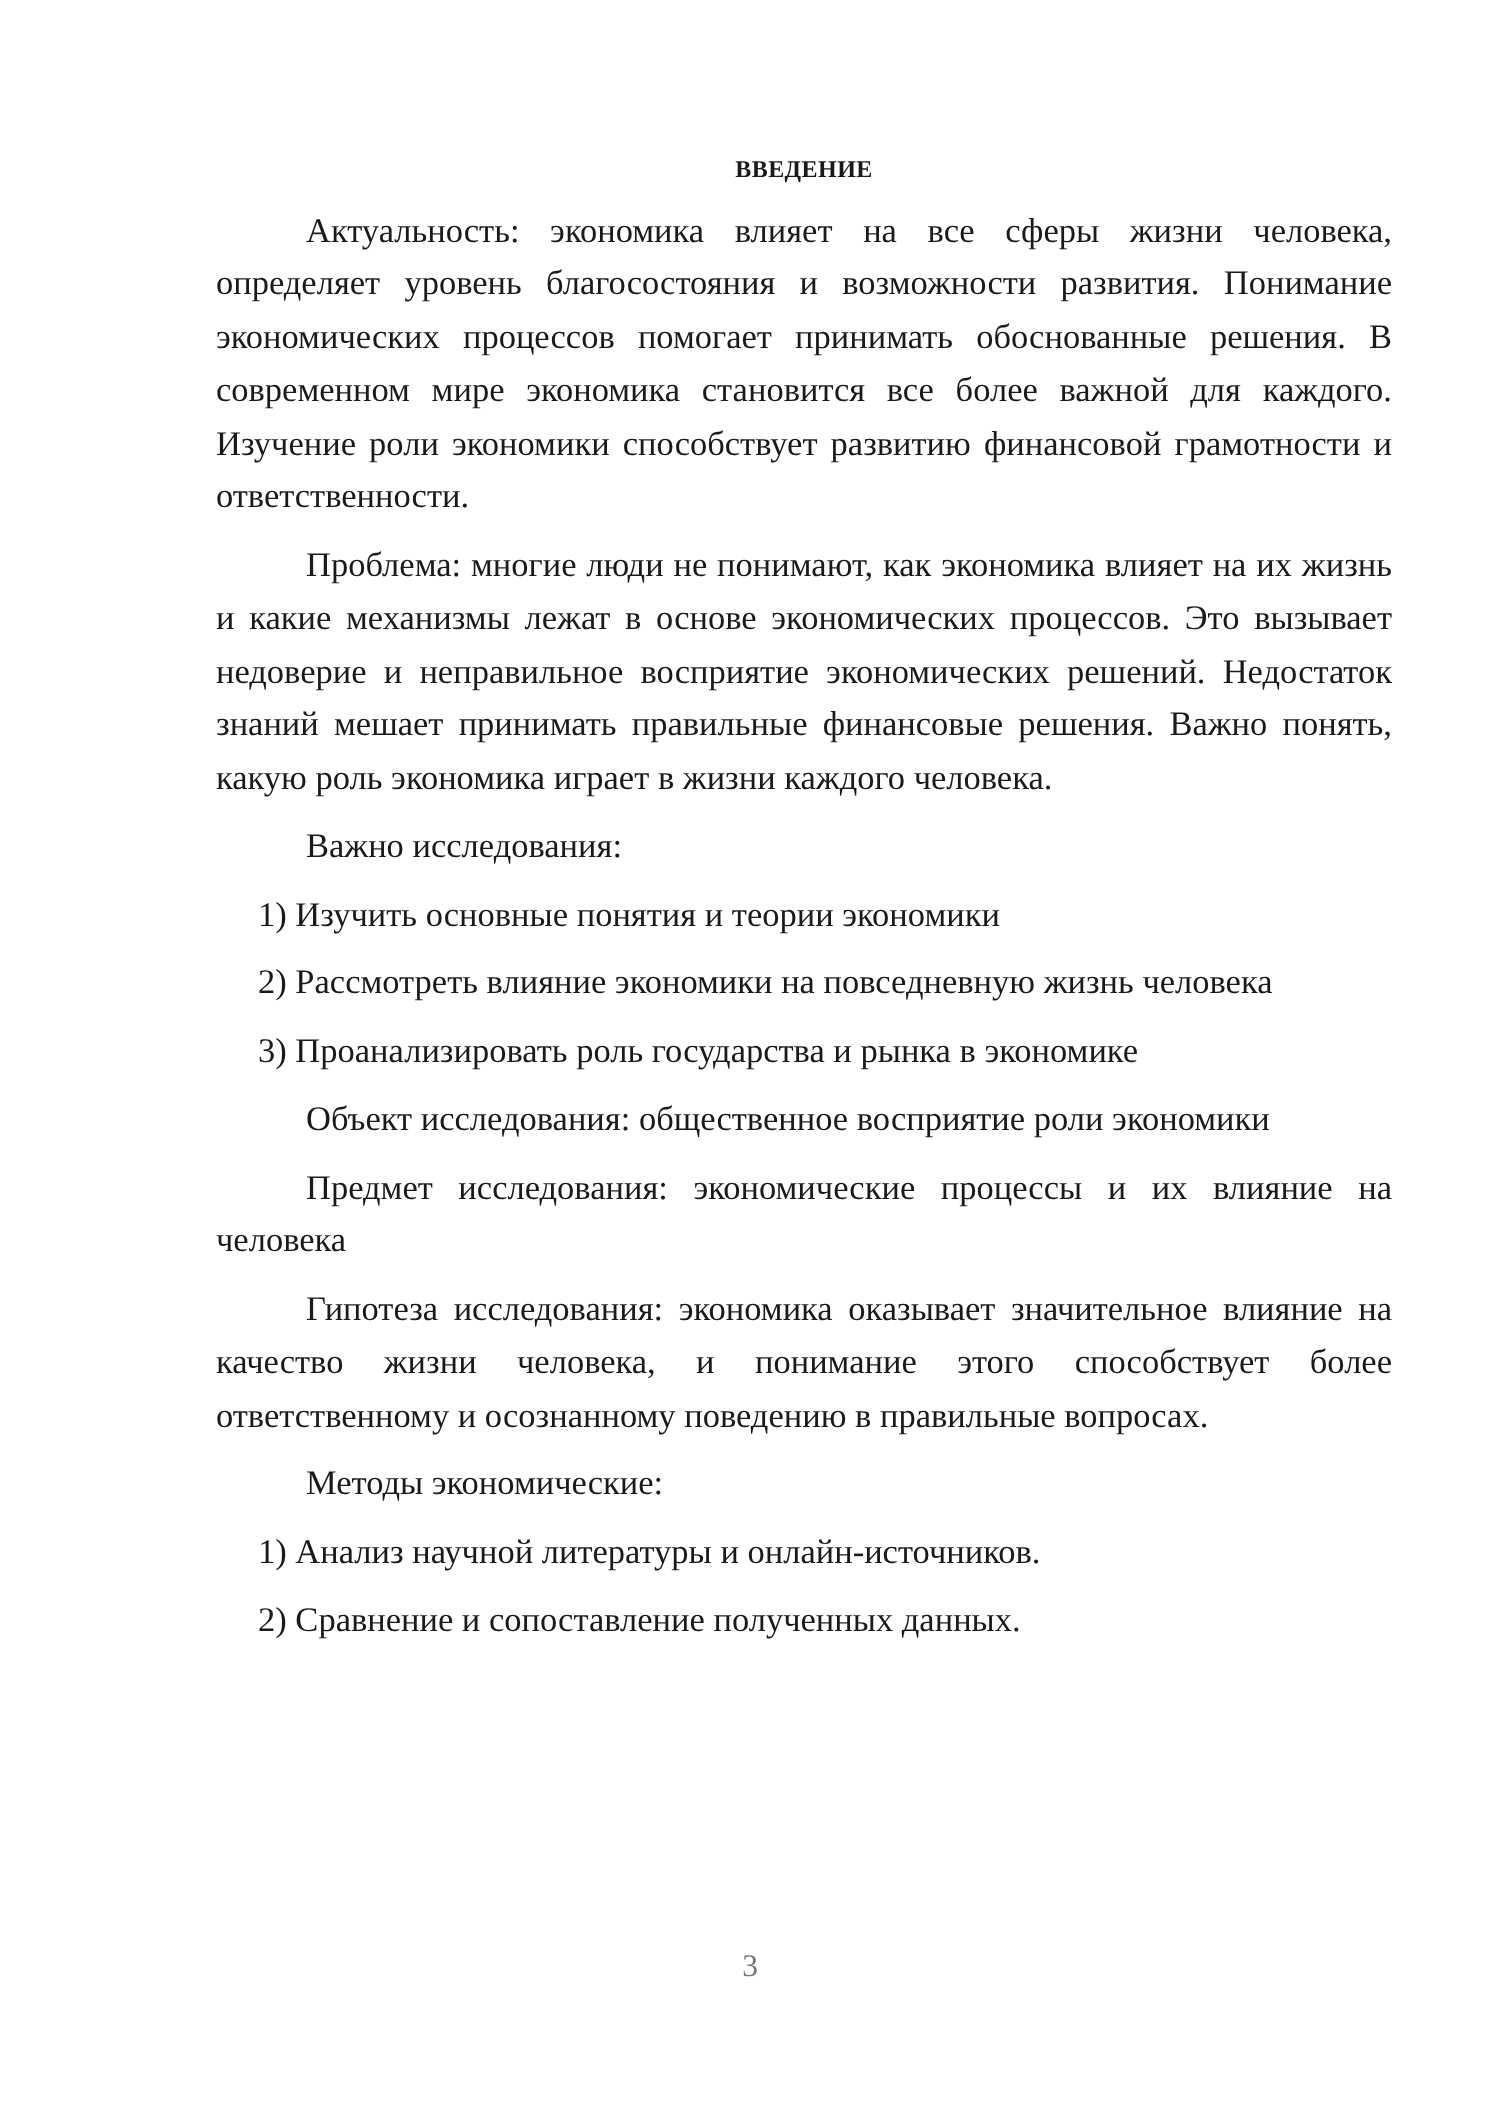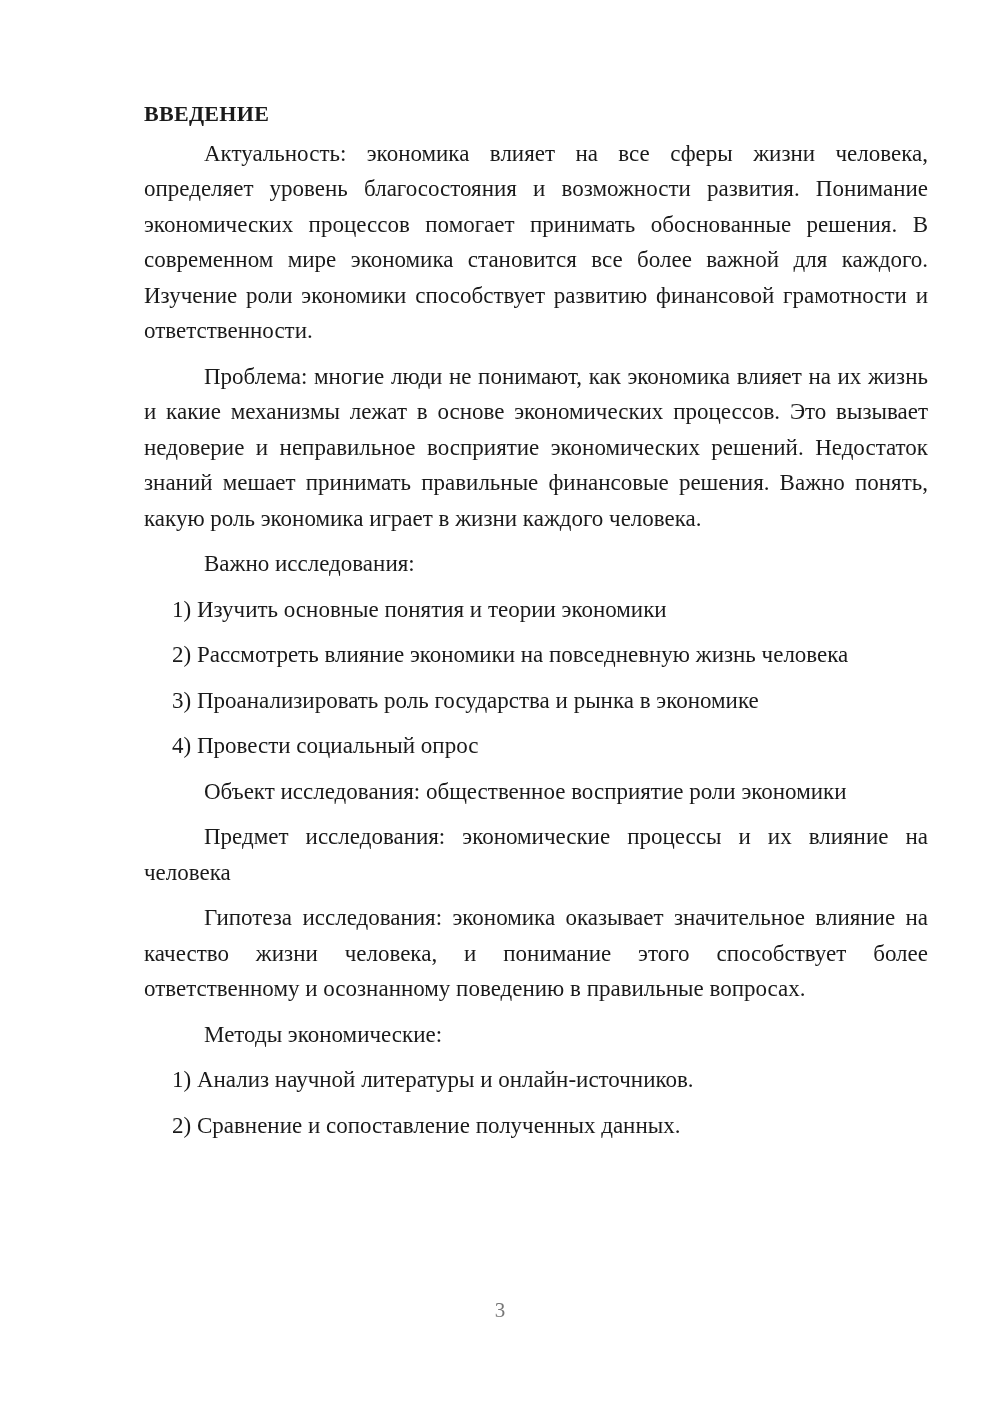--- a/index.html
+++ b/index.html
@@ -2,42 +2,41 @@
 <html><head>
   <meta charset="utf-8">
   <style>
     html, body { margin: 0; padding: 0; background: #ffffff; }
     body { width: 1000px; height: 1414px; position: relative; overflow: hidden; }
     .page {
       position: absolute; left: 144px; top: 96px; width: 784px;
       font-family: "Liberation Serif", serif; font-size: 23px; color: #1a1a1a;
       line-height: 35.5px;
     }
-    .title { text-align: left; font-weight: bold; font-size: 22px; margin: 0 0 4px 0; letter-spacing: 0.3px; }
+    .title { text-align: center; font-weight: bold; font-size: 16px; margin: 0 0 4px 0; letter-spacing: 0.3px; }
     .para { margin: 0 0 10px 0; text-align: justify; text-indent: 60px; }
     .line-only { margin: 0 0 10px 0; text-indent: 60px; }
     .list-item { margin: 0 0 10px 28px; }
     .page-number {
       position: absolute; left: 0; width: 1000px; top: 1298px; text-align: center;
       font-family: "Liberation Serif", serif; font-size: 21px; color: #777;
     }
   </style>
 </head>
 <body>
 
 <div class="page">
   <div class="title">ВВЕДЕНИЕ</div>
   <p class="para">Актуальность: экономика влияет на все сферы жизни человека, определяет уровень благосостояния и возможности развития. Понимание экономических процессов помогает принимать обоснованные решения. В современном мире экономика становится все более важной для каждого. Изучение роли экономики способствует развитию финансовой грамотности и ответственности.</p>
   <p class="para">Проблема: многие люди не понимают, как экономика влияет на их жизнь и какие механизмы лежат в основе экономических процессов. Это вызывает недоверие и неправильное восприятие экономических решений. Недостаток знаний мешает принимать правильные финансовые решения. Важно понять, какую роль экономика играет в жизни каждого человека.</p>
   <p class="line-only">Важно исследования:</p>
   <div>
     <p class="list-item">1) Изучить основные понятия и теории экономики</p>
     <p class="list-item">2) Рассмотреть влияние экономики на повседневную жизнь человека</p>
     <p class="list-item">3) Проанализировать роль государства и рынка в экономике</p>
-    <p class="list-item">4) Провести социальный опрос</p>
   </div>
   <p class="line-only">Объект исследования: общественное восприятие роли экономики</p>
   <p class="para">Предмет исследования: экономические процессы и их влияние на человека</p>
   <p class="para">Гипотеза исследования: экономика оказывает значительное влияние на качество жизни человека, и понимание этого способствует более ответственному и осознанному поведению в правильные вопросах.</p>
   <p class="line-only">Методы экономические:</p>
   <div>
     <p class="list-item">1) Анализ научной литературы и онлайн-источников.</p>
     <p class="list-item">2) Сравнение и сопоставление полученных данных.</p>
   </div>
 </div>

